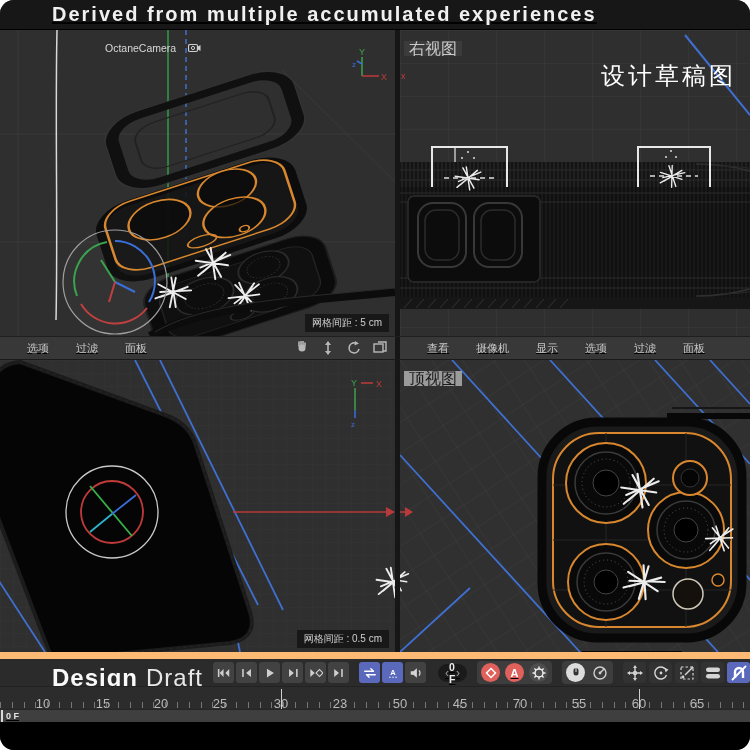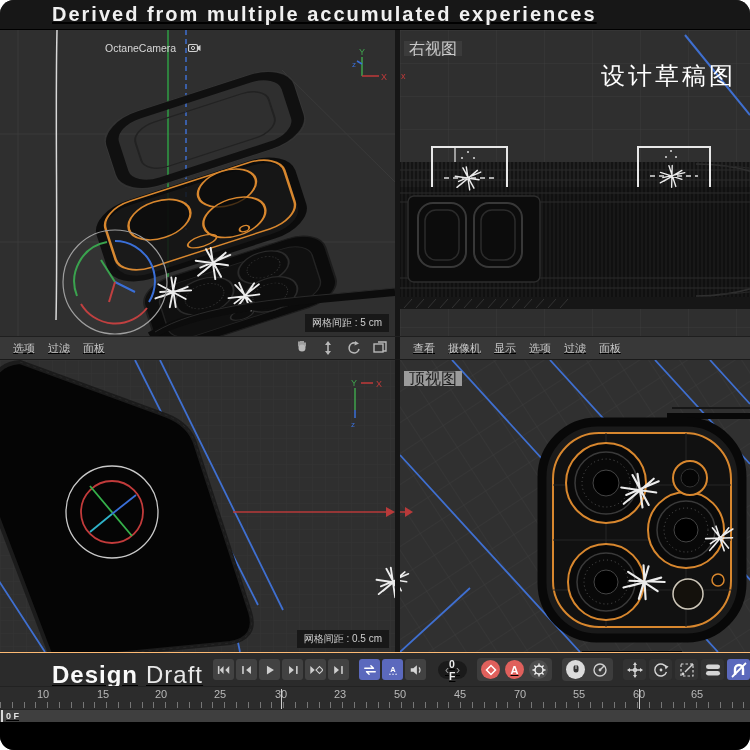--- a/index.html
+++ b/index.html
@@ -25,27 +25,27 @@
   .vp-label.active{background:#9b9b9b;color:#1c1c1c;}
   .cam-label{position:absolute;top:12px;left:105px;display:flex;align-items:center;gap:12px;color:#d8d8d8;font-size:10.5px;z-index:4;}
   .grid-note{position:absolute;right:6px;bottom:4px;background:rgba(20,20,20,.85);color:#cfcfcf;font-size:10px;padding:2px 7px;z-index:4;}
   .watermark{position:absolute;top:30px;right:14px;color:#ffffff;font-size:24px;letter-spacing:3px;font-weight:500;z-index:4;}
   .axis-gizmo{position:absolute;top:16px;right:6px;z-index:4;}
 
   
   .menubar{height:24px;background:#383838;border-top:1px solid #1f1f1f;border-bottom:1px solid #1a1a1a;display:flex;flex:0 0 auto;align-items:center;}
   .menu-left{width:395px;display:flex;align-items:center;height:100%;}
   .menu-right{width:326px;display:flex;align-items:center;height:100%;}
-  .menu-item{color:#c8c8c8;font-size:11px;margin-left:13px;cursor:default;white-space:nowrap;}
+  .menu-item{color:#c8c8c8;font-size:11px;margin-left:27px;cursor:default;white-space:nowrap;}
   .menu-icons{margin-left:auto;margin-right:8px;display:flex;gap:11px;align-items:center;}
   .micon{width:15px;height:15px;display:flex;align-items:center;justify-content:center;}
   .menu-div{width:5px;background:#161616;height:100%;flex:0 0 auto;}
 
   
-  .toolbar{height:34px;background:#2b2b2b;border-top:1px solid #fdba74;display:flex;align-items:center;flex:0 0 auto;}
+  .toolbar{height:34px;background:#2b2b2b;border-top:7px solid #fdba74;display:flex;align-items:center;flex:0 0 auto;}
   .brand{margin-left:52px;white-space:nowrap;display:flex;align-items:baseline;gap:8px;}
   .brand-bold{color:#fafafa;font-size:24px;font-weight:700;letter-spacing:1px;}
   .brand-light{color:#e8e8e8;font-size:24px;font-weight:300;letter-spacing:1px;margin-top:10px;}
   .pb-group{display:flex;gap:2px;margin-left:10px;}
   button{border:none;padding:0;margin:0;cursor:pointer;display:flex;align-items:center;justify-content:center;}
   .pbtn{width:21px;height:21px;background:#424242;border-radius:3px;}
   .pbtn.blue{background:#5b69bd;}
   .frame-field{margin-left:12px;width:66px;height:18px;background:#1a1a1a;border-radius:9px;display:flex;align-items:center;justify-content:space-between;padding:0 7px;}
   .frame-field .arrow{color:#999;font-size:12px;line-height:1;cursor:pointer;}
   .frame-field .fval{color:#ececec;font-size:10.5px;font-weight:700;}
@@ -54,21 +54,21 @@
   .cbtn.red{background:#e0605c;}
   .cbtn.dark{background:#4e4e4e;}
   .cbtn.white{background:#dcdcdc;}
   .cbtn .a-letter{color:#fff;font-size:11px;font-weight:700;}
   .tool-group{margin-left:10px;display:flex;gap:3px;align-items:center;}
   .tbtn{width:23px;height:21px;background:#323232;border-radius:3px;}
   .tbtn.blue{background:#5b69bd;}
 
   
   .ruler{height:23px;background:#2c2c2c;position:relative;flex:0 0 auto;border-top:1px solid #222;}
-  .rnum{position:absolute;top:1px;transform:translateX(-50%);color:#b9b9b9;font-size:11px;}
+  .rnum{position:absolute;top:9px;transform:translateX(-50%);color:#b9b9b9;font-size:13px;}
   .rticks{position:absolute;left:0;right:0;bottom:1px;height:6px;background:repeating-linear-gradient(90deg,#8f8f8f 0 1px,transparent 1px 11.8px);opacity:.75;}
   .rmarker{position:absolute;top:2px;bottom:0;width:1px;background:#cfcfcf;}
 
   
   .framebar{height:13px;background:#3f3f3f;position:relative;display:flex;align-items:center;flex:0 0 auto;border-top:1px solid #252525;}
   .framebar .cf{color:#e3e3e3;font-size:9px;margin-left:6px;font-weight:700;}
   .playhead{position:absolute;left:1px;top:0;bottom:0;width:2px;background:#d9d9d9;}
 
   .blackbar{flex:1;background:#000;}
 

